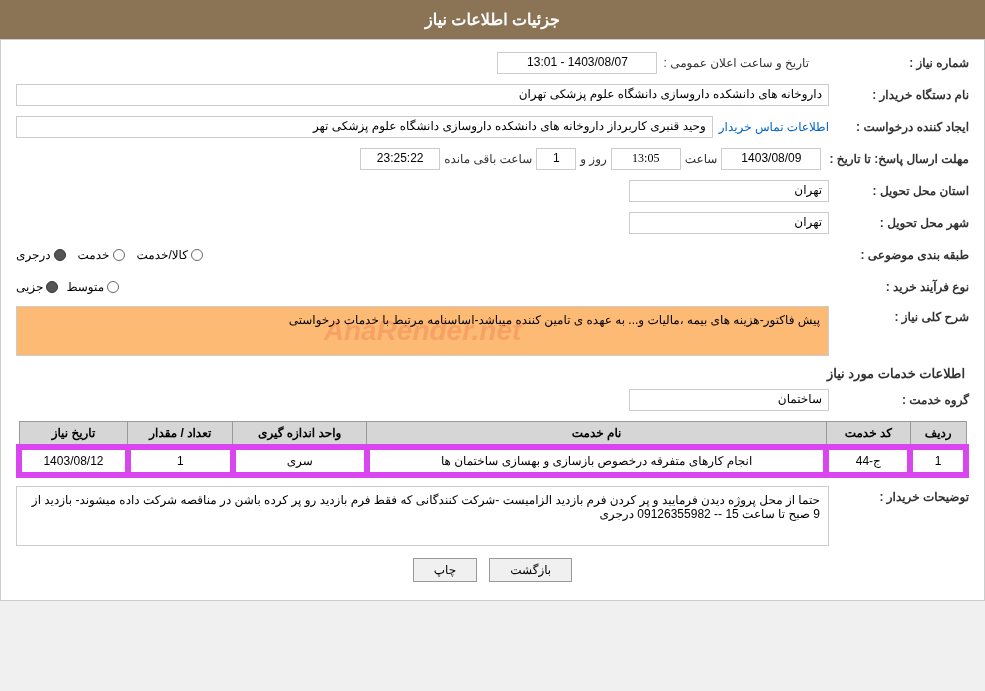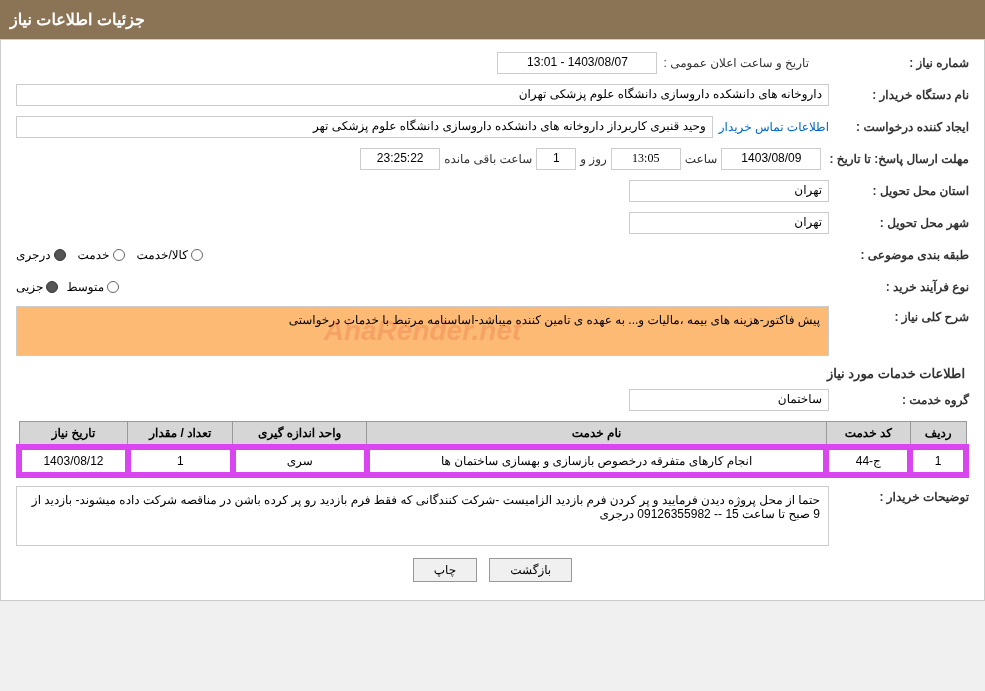--- a/index.html
+++ b/index.html
@@ -10,21 +10,21 @@
       direction: rtl;
     }
     .page-container {
       width: 985px;
       margin: 0 auto;
       background: #fff;
     }
     .header {
       background: #8B7355;
       color: #fff;
-      text-align: left;
+      text-align: center;
       padding: 10px;
       font-size: 16px;
       font-weight: bold;
     }
     .content {
       padding: 10px 15px;
       border: 1px solid #ccc;
     }
     .row {
       display: flex;

